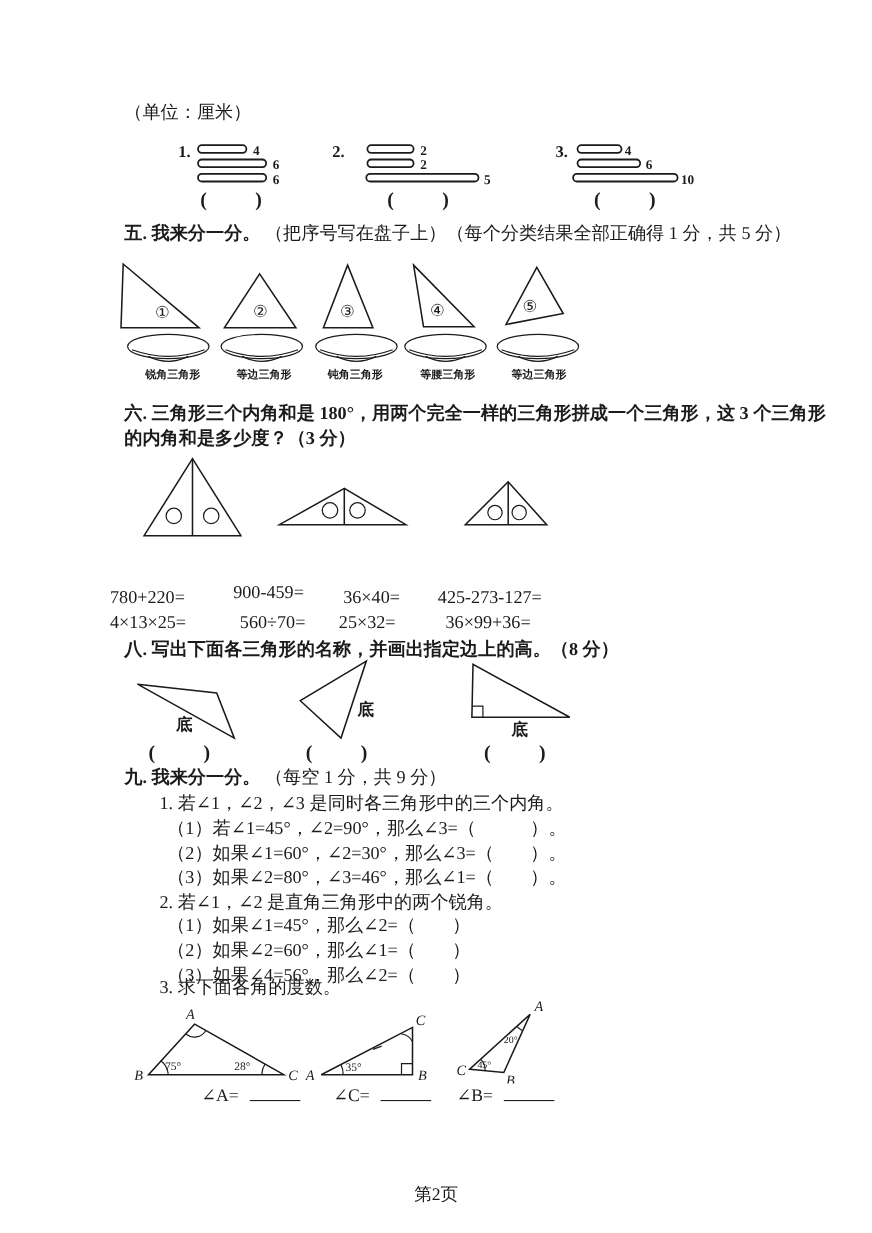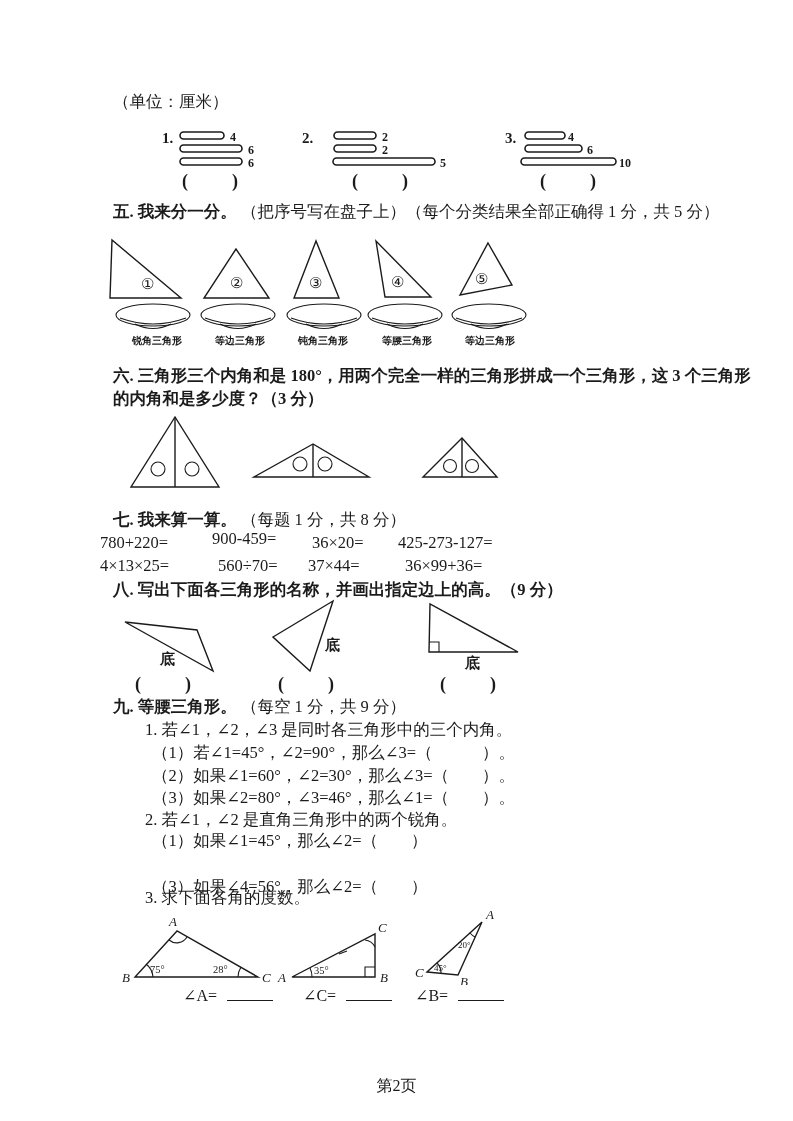--- a/index.html
+++ b/index.html
@@ -153,34 +153,30 @@
       <circle class="thin" cx="200" cy="52" r="7"></circle>
     </g>
     <g>
       <polygon class="shape" points="337,26 298,65 372,65"></polygon>
       <line class="shape" x1="337" y1="26" x2="337" y2="65"></line>
       <circle class="thin" cx="325" cy="54" r="6.5"></circle>
       <circle class="thin" cx="347" cy="54" r="6.5"></circle>
     </g>
   </svg>
 
-  <div class="t" style="left:113px;top:510px">
-    <span class="b">七. 我来算一算。</span>
-    <span class="reg">（每题 1 分，共 8 分）</span>
-  </div>
   <div class="t" style="left:100px;top:533px">780+220=</div>
   <div class="t" style="left:212px;top:529px">900-459=</div>
-  <div class="t" style="left:312px;top:533px">36×20=</div>
+  <div class="t" style="left:312px;top:533px">36×40=</div>
   <div class="t" style="left:398px;top:533px">425-273-127=</div>
   <div class="t" style="left:100px;top:556px">4×13×25=</div>
   <div class="t" style="left:218px;top:556px">560÷70=</div>
-  <div class="t" style="left:308px;top:556px">37×44=</div>
+  <div class="t" style="left:308px;top:556px">25×32=</div>
   <div class="t" style="left:405px;top:556px">36×99+36=</div>
 
-  <div class="t" style="left:113px;top:580px;font-weight:600">八. 写出下面各三角形的名称，并画出指定边上的高。（9 分）</div>
+  <div class="t" style="left:113px;top:580px;font-weight:600">八. 写出下面各三角形的名称，并画出指定边上的高。（8 分）</div>
 
   <svg class="abs" style="left:110px;top:596px" width="430" height="80">
     <g>
       <polygon class="shape" points="15,26 87,34 103,75"></polygon>
       <text x="50" y="68" class="svg-base">底</text>
     </g>
     <g>
       <polygon class="shape" points="223,5 163,41 200,75"></polygon>
       <text x="215" y="54" class="svg-base">底</text>
     </g>
@@ -198,29 +194,30 @@
   <div class="paren" style="left:278px;top:674px">
     <span>(</span>
     <span>)</span>
   </div>
   <div class="paren" style="left:440px;top:674px">
     <span>(</span>
     <span>)</span>
   </div>
 
   <div class="t" style="left:113px;top:697px">
-    <span class="b">九. 等腰三角形。</span>
+    <span class="b">九. 我来分一分。</span>
     <span class="reg">（每空 1 分，共 9 分）</span>
   </div>
   <div class="t" style="left:145px;top:720px">1. 若∠1，∠2，∠3 是同时各三角形中的三个内角。</div>
   <div class="t" style="left:152px;top:743px">（1）若∠1=45°，∠2=90°，那么∠3=（　　　）。</div>
   <div class="t" style="left:152px;top:766px">（2）如果∠1=60°，∠2=30°，那么∠3=（　　）。</div>
   <div class="t" style="left:152px;top:788px">（3）如果∠2=80°，∠3=46°，那么∠1=（　　）。</div>
   <div class="t" style="left:145px;top:810px">2. 若∠1，∠2 是直角三角形中的两个锐角。</div>
   <div class="t" style="left:152px;top:831px">（1）如果∠1=45°，那么∠2=（　　）</div>
+  <div class="t" style="left:152px;top:854px">（2）如果∠2=60°，那么∠1=（　　）</div>
   <div class="t" style="left:152px;top:877px">（3）如果∠4=56°，那么∠2=（　　）</div>
   <div class="t" style="left:145px;top:888px;top:888px">3. 求下面各角的度数。</div>
 
   <svg class="abs" style="left:120px;top:905px" width="445" height="80">
 
     <g>
       <polygon class="shape" points="57,26 15,72 138,72"></polygon>
       <path class="thin" d="M 49,35 A 12,12 0 0 0 67,32"></path>
       <path class="thin" d="M 33,72 A 18,18 0 0 0 26,59"></path>
       <path class="thin" d="M 118,72 A 20,20 0 0 1 121,62"></path>

